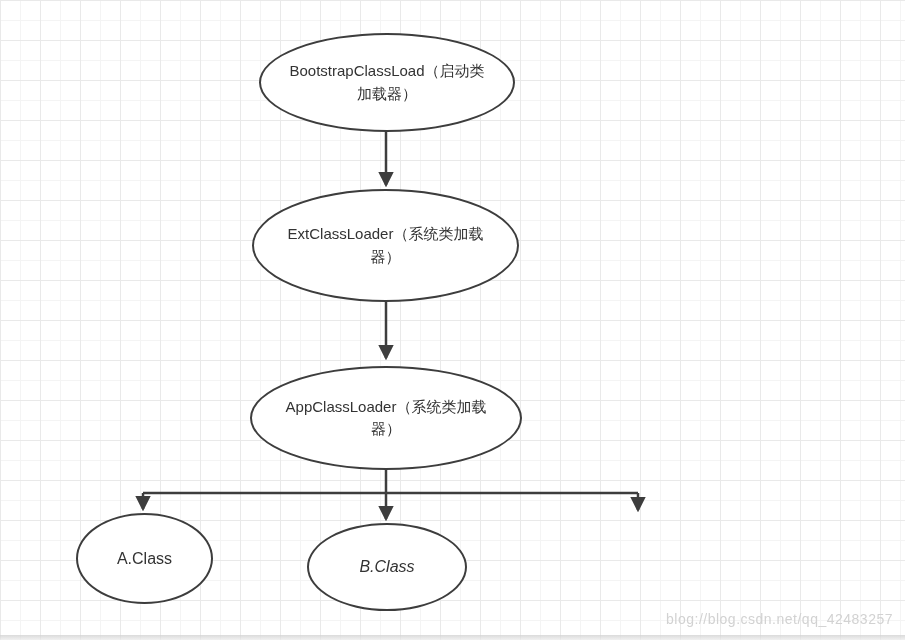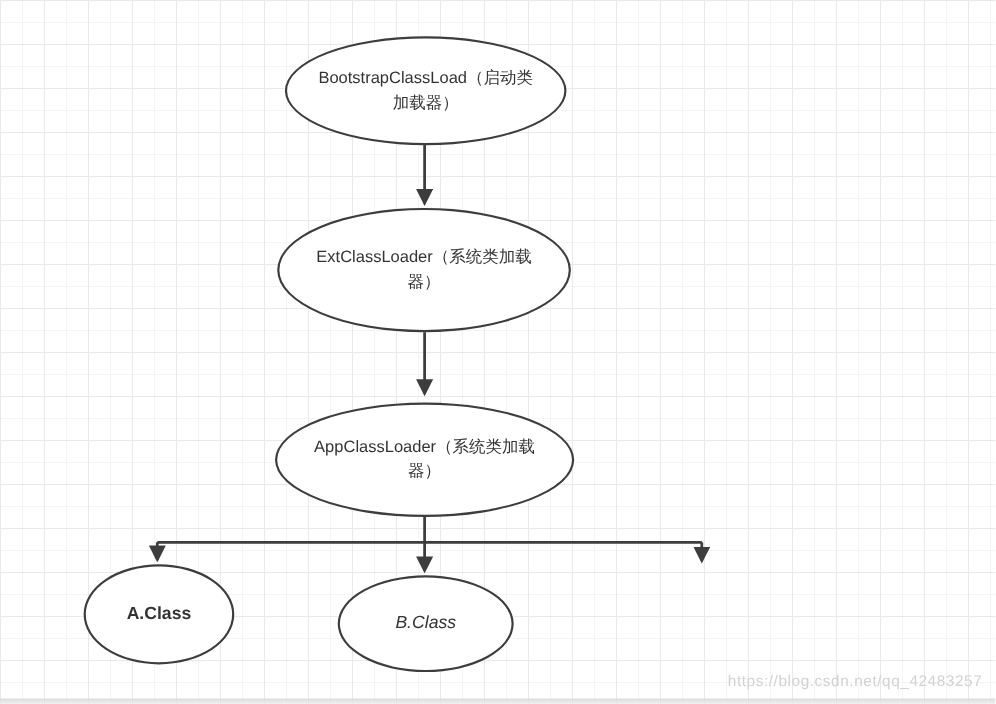--- a/index.html
+++ b/index.html
@@ -43,21 +43,21 @@
     color: #333333;
     font-size: 15px;
     line-height: 1.5;
     padding: 0 14px;
   }
   .node.small { font-size: 16px; }
   .node span { display: block; white-space: nowrap; }
   #node-bootstrap { left: 259px; top: 33px;  width: 256px; height: 99px;  }
   #node-ext       { left: 252px; top: 189px; width: 267px; height: 113px; }
   #node-app       { left: 250px; top: 366px; width: 272px; height: 104px; }
-  #node-a         { left: 76px;  top: 513px; width: 137px; height: 91px; font-weight: bold;  }
+  #node-a         { left: 76px;  top: 513px; width: 137px; height: 91px;  }
   #node-b         { left: 307px; top: 523px; width: 160px; height: 88px; font-style: italic;  }
   #node-c         { left: 566px; top: 514px; width: 141px; height: 101px; }
   .watermark {
     position: absolute;
     top: 611px;
     right: 12px;
     font-size: 14px;
     letter-spacing: 0.5px;
     color: #d2d2d2;
     user-select: none;
@@ -111,16 +111,16 @@
 
   <div class="node small" id="node-a">
     <span>A.Class</span>
   </div>
 
   <div class="node small" id="node-b">
     <span>B.Class</span>
   </div>
 
 
-  <div class="watermark">https://blog.csdn.net/qq_42483257</div>
+  <div class="watermark">blog://blog.csdn.net/qq_42483257</div>
 
   <div class="bottom-edge"></div>
 </div>
 
 </body></html>

